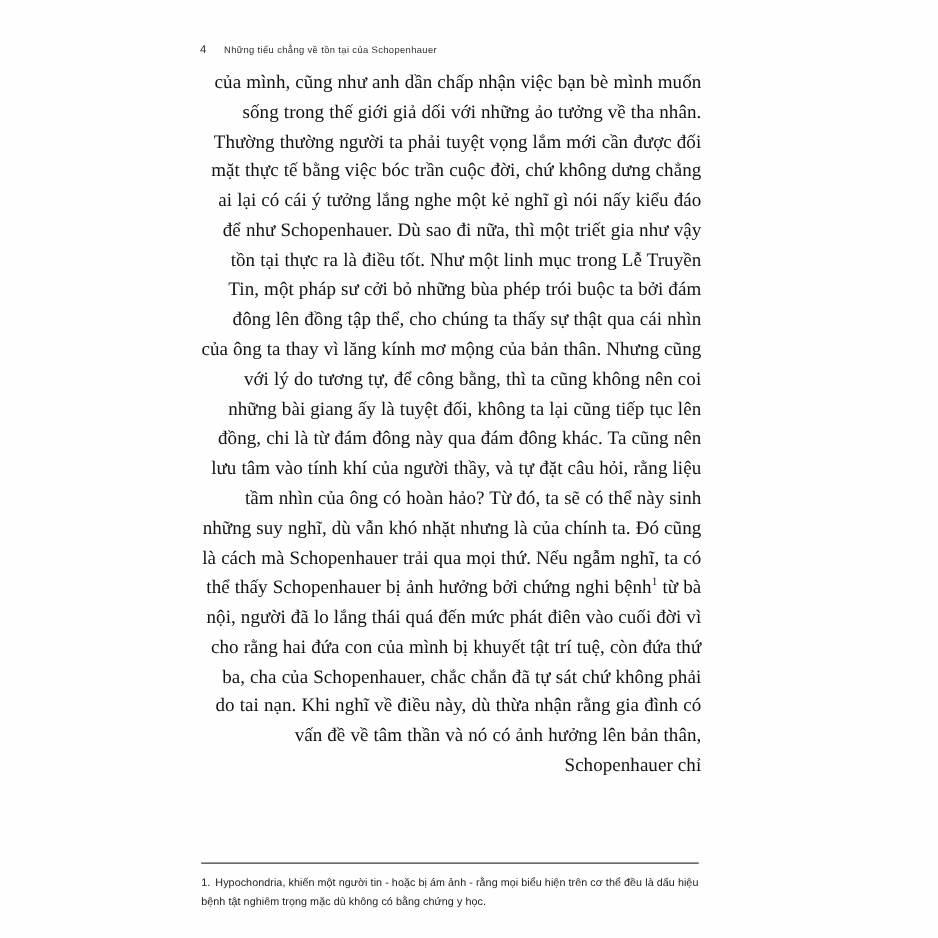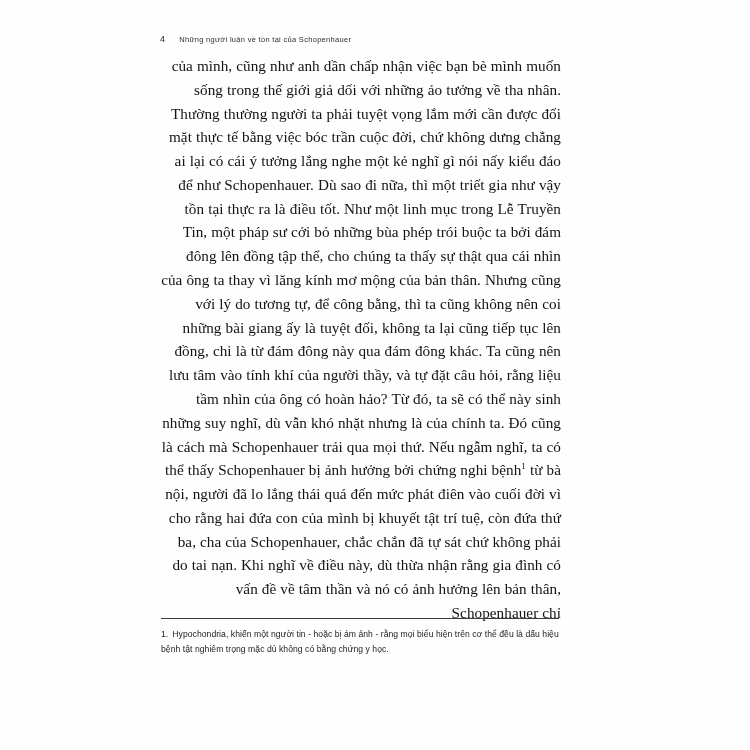--- a/index.html
+++ b/index.html
@@ -58,21 +58,21 @@
   .body-text p {
     margin: 0;
   }
   .sup {
     font-size: 9px;
     vertical-align: super;
     line-height: 0;
   }
   .footnote-area {
     position: absolute;
-    top: 618px;
+    top: 690px;
     left: 161px;
     width: 400px;
   }
   .footnote-rule {
     width: 398px;
     height: 1px;
     background: #3a3a3a;
     margin: 0 0 8px 0;
   }
   .footnote {
@@ -86,21 +86,21 @@
     margin-right: 4px;
   }
 </style>
 </head>
 <body>
 
 <div class="page">
 
   <div class="running-head">
     <span class="folio">4</span>
-    <span class="head-title">Những người luận về tồn tại của Schopenhauer</span>
+    <span class="head-title">Những tiểu chẳng về tồn tại của Schopenhauer</span>
   </div>
 
   <div class="body-text">
     <p><span>của mình, cũng như anh dần chấp nhận việc bạn bè mình muốn sống trong thế giới giả dối với những ảo tưởng về tha nhân. Thường thường người ta phải tuyệt vọng lắm mới cần được đối mặt thực tế bằng việc bóc trần cuộc đời, chứ không dưng chẳng ai lại có cái ý tưởng lắng nghe một kẻ nghĩ gì nói nấy kiểu đáo để như Schopenhauer. Dù sao đi nữa, thì một triết gia như vậy tồn tại thực ra là điều tốt. Như một linh mục trong Lễ Truyền Tin, một pháp sư cởi bỏ những bùa phép trói buộc ta bởi đám đông lên đồng tập thể, cho chúng ta thấy sự thật qua cái nhìn của ông ta thay vì lăng kính mơ mộng của bản thân. Nhưng cũng với lý do tương tự, để công bằng, thì ta cũng không nên coi những bài giang ấy là tuyệt đối, không ta lại cũng tiếp tục lên đồng, chi là từ đám đông này qua đám đông khác. Ta cũng nên lưu tâm vào tính khí của người thầy, và tự đặt câu hỏi, rằng liệu tầm nhìn của ông có hoàn hảo? Từ đó, ta sẽ có thể này sinh những suy nghĩ, dù vẫn khó nhặt nhưng là của chính ta. Đó cũng là cách mà Schopenhauer trải qua mọi thứ. Nếu ngẫm nghĩ, ta có thể thấy Schopenhauer bị ảnh hưởng bởi chứng nghi bệnh</span><span class="sup">1</span><span> từ bà nội, người đã lo lắng thái quá đến mức phát điên vào cuối đời vì cho rằng hai đứa con của mình bị khuyết tật trí tuệ, còn đứa thứ ba, cha của Schopenhauer, chắc chắn đã tự sát chứ không phải do tai nạn. Khi nghĩ về điều này, dù thừa nhận rằng gia đình có vấn đề về tâm thần và nó có ảnh hưởng lên bản thân, Schopenhauer chỉ</span></p>
   </div>
 
   <div class="footnote-area">
     <div class="footnote-rule"></div>
     <div class="footnote">
       <span class="fn-num">1.</span><span>Hypochondria, khiến một người tin - hoặc bị ám ảnh - rằng mọi biểu hiện trên cơ thể đều là dấu hiệu bệnh tật nghiêm trọng mặc dù không có bằng chứng y học.</span>

